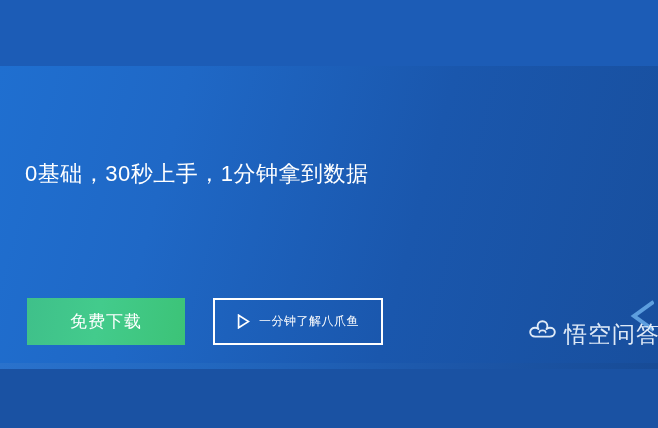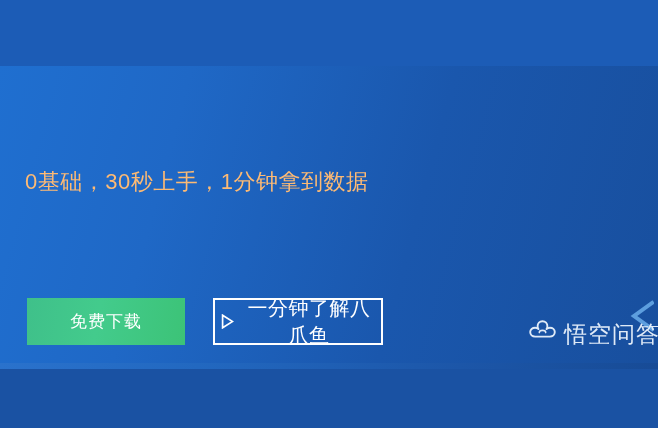--- a/index.html
+++ b/index.html
@@ -68,27 +68,26 @@
     font-size: 41px;
     line-height: 52px;
     letter-spacing: 1px;
     white-space: nowrap;
     font-weight: 400;
   }
   .subhead {
     position: absolute;
     left: 25px;
     top: 158px;
-    color: #fdba74;
+    color: #ffffff;
     font-size: 22px;
     line-height: 32px;
     letter-spacing: 0.5px;
     white-space: nowrap;
     font-weight: 400;
-    margin-top: 8px;
   }
 
   .btn-row {
     position: absolute;
     left: 27px;
     top: 298px;
     display: flex;
     align-items: flex-start;
   }
 
@@ -113,21 +112,21 @@
     width: 170px;
     height: 47px;
     box-sizing: border-box;
     border: 2px solid #ffffff;
     background: transparent;
     color: #ffffff;
     display: flex;
     align-items: center;
     justify-content: center;
     gap: 9px;
-    font-size: 20px;
+    font-size: 12px;
     letter-spacing: 0.5px;
     font-family: "Liberation Sans", "DejaVu Sans", sans-serif;
     cursor: pointer;
   }
   .play-tri {
     display: inline-block;
     width: 13px;
     height: 15px;
     flex: 0 0 auto;
   }

